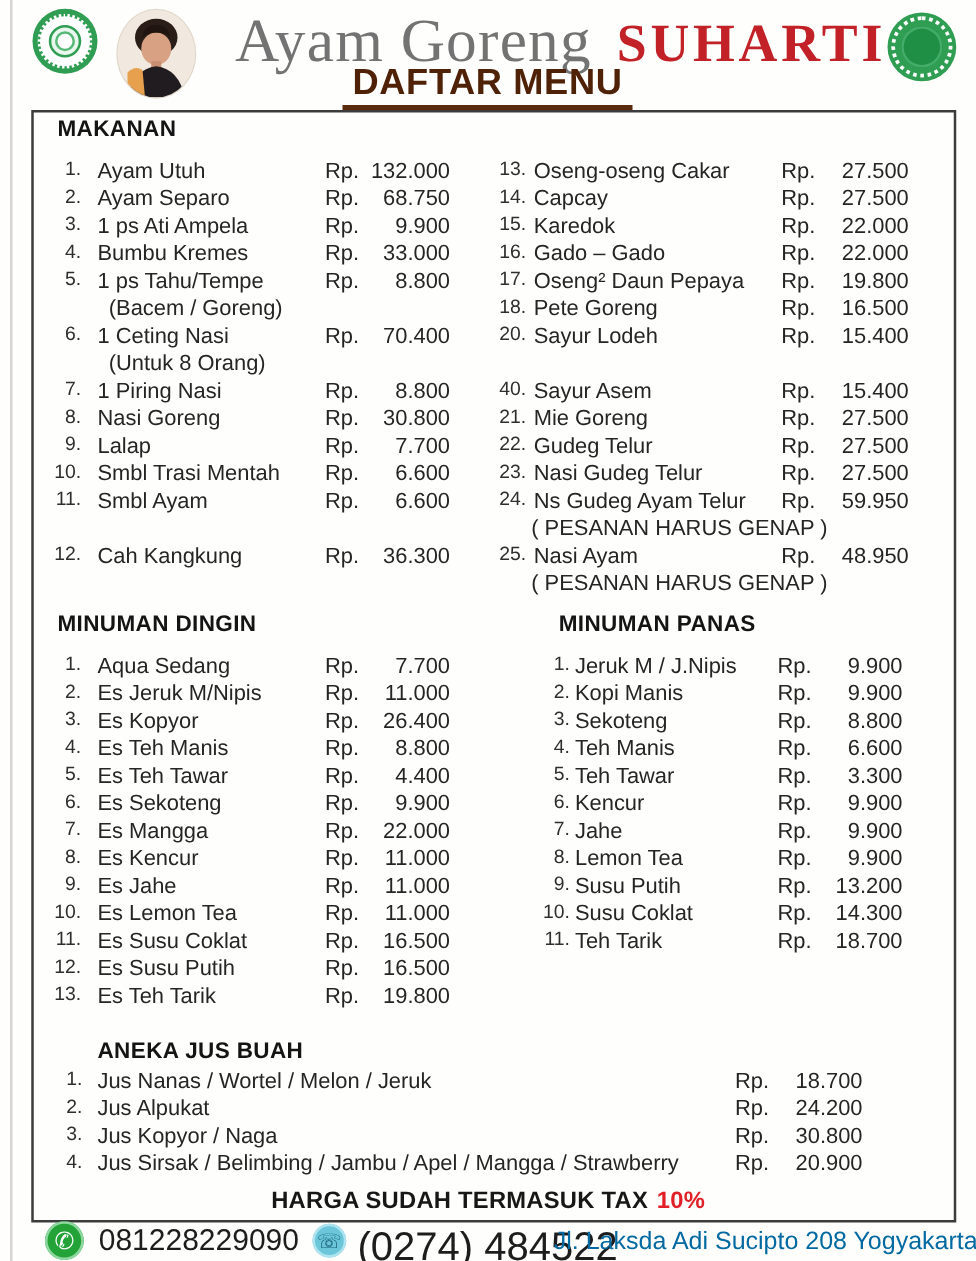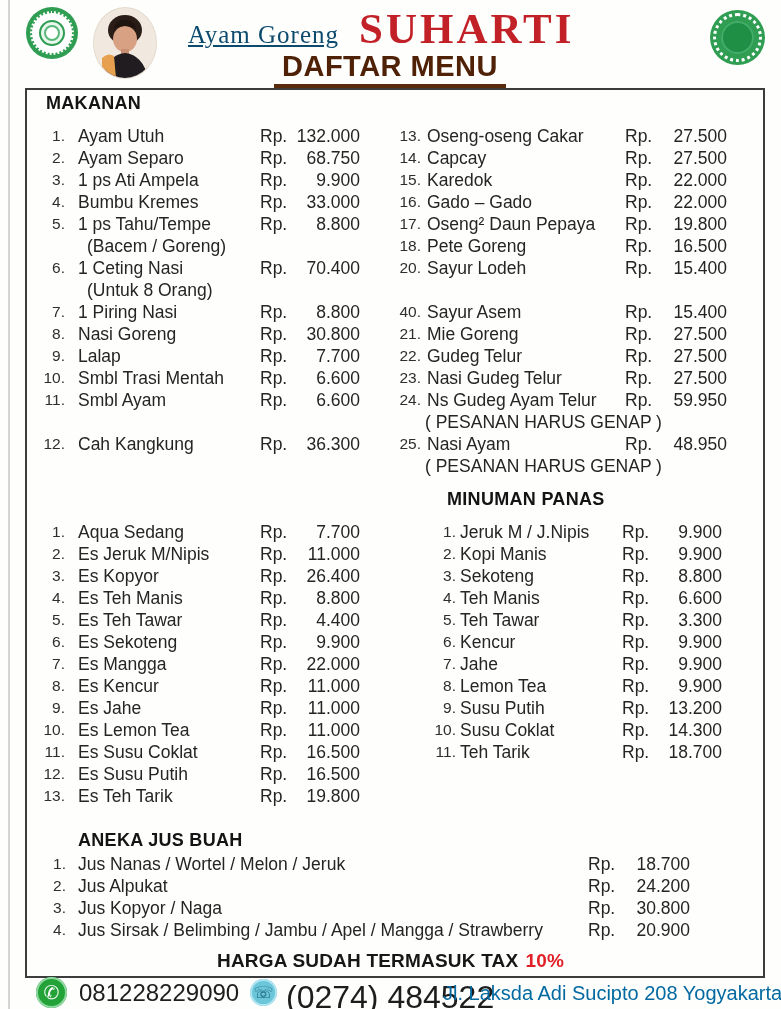--- a/index.html
+++ b/index.html
@@ -14,21 +14,21 @@
   .seal-left::before{content:"";position:absolute;inset:4px;border-radius:50%;background:#fff;border:2px dotted #2f9e53;}
   .seal-left::after{content:"";position:absolute;inset:13px;border-radius:50%;background:#fff;border:2px solid #2f9e53;
         box-shadow:inset 0 0 0 3px #e9f7ee, inset 0 0 0 5px #57b877;}
   .seal-right{left:710px;top:10px;width:55px;height:55px;background:#2f9e53;}
   .seal-right::before{content:"";position:absolute;inset:3px;border-radius:50%;border:3px dotted #ffffff;}
   .seal-right::after{content:"";position:absolute;inset:11px;border-radius:50%;background:#1f8f46;
         box-shadow:inset 0 0 0 2px #43ac68;}
   .portrait{position:absolute;left:94px;top:8px;width:62px;height:70px;border-radius:50%;overflow:hidden;
         background:#efe7dc;box-shadow:0 0 0 1px #e2d9cc;}
   .title-row{position:absolute;left:188px;top:4px;display:flex;align-items:baseline;gap:20px;white-space:nowrap;}
-  .t-black{font-family:"Liberation Serif",serif;font-size:25px;color:#0c4a6e;letter-spacing:1px;text-decoration:underline;}
+  .t-black{font-family:"Liberation Serif",serif;font-size:49px;color:#737373;letter-spacing:1px;}
   .t-red{font-family:"Liberation Serif",serif;font-size:43px;font-weight:bold;color:#c22127;letter-spacing:3px;}
   .daftar{position:absolute;left:390px;top:50px;transform:translateX(-50%);
         font-size:29px;font-weight:bold;color:#4f2208;letter-spacing:0.5px;
         border-bottom:4px solid #5a2a0c;padding:0 8px 1px 8px;white-space:nowrap;}
 
   
   .menu-box{position:absolute;left:25px;top:88px;width:736px;height:886px;border:2px solid #3c3c3c;background:transparent;}
 
   .sec-heading{position:absolute;font-size:18px;font-weight:bold;color:#141414;letter-spacing:0.3px;white-space:nowrap;}
   .h-makanan{left:46px;top:93px;}
@@ -86,20 +86,21 @@
     <span class="t-black">Ayam Goreng</span>
     <span class="t-red">SUHARTI</span>
   </div>
   <div class="daftar">DAFTAR MENU</div>
 
   <div class="seal seal-right"></div>
 
   <div class="menu-box"></div>
 
   <div class="sec-heading h-makanan">MAKANAN</div>
+  <div class="sec-heading h-dingin">MINUMAN DINGIN</div>
   <div class="sec-heading h-panas">MINUMAN PANAS</div>
   <div class="sec-heading h-jus">ANEKA JUS BUAH</div>
 
   <div class="mcol col-makanan-left">
       <div class="mrow">
         <span class="num">1.</span>
         <span class="name">Ayam Utuh</span>
         <span class="cur">Rp.</span>
         <span class="price">132.000</span>
       </div>

